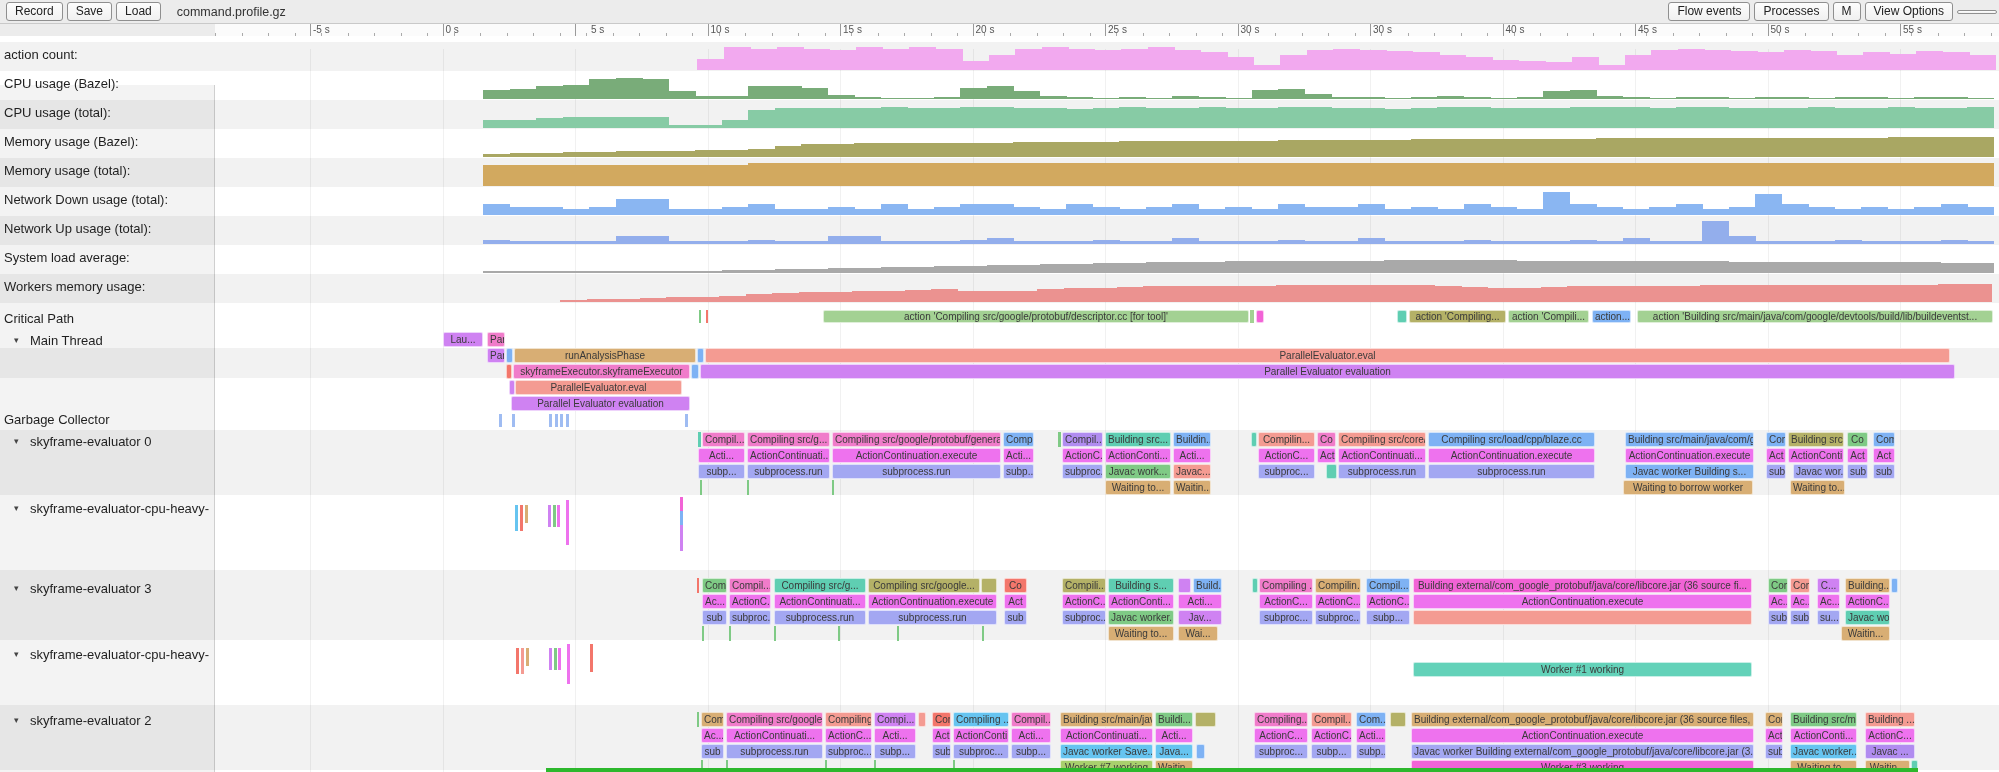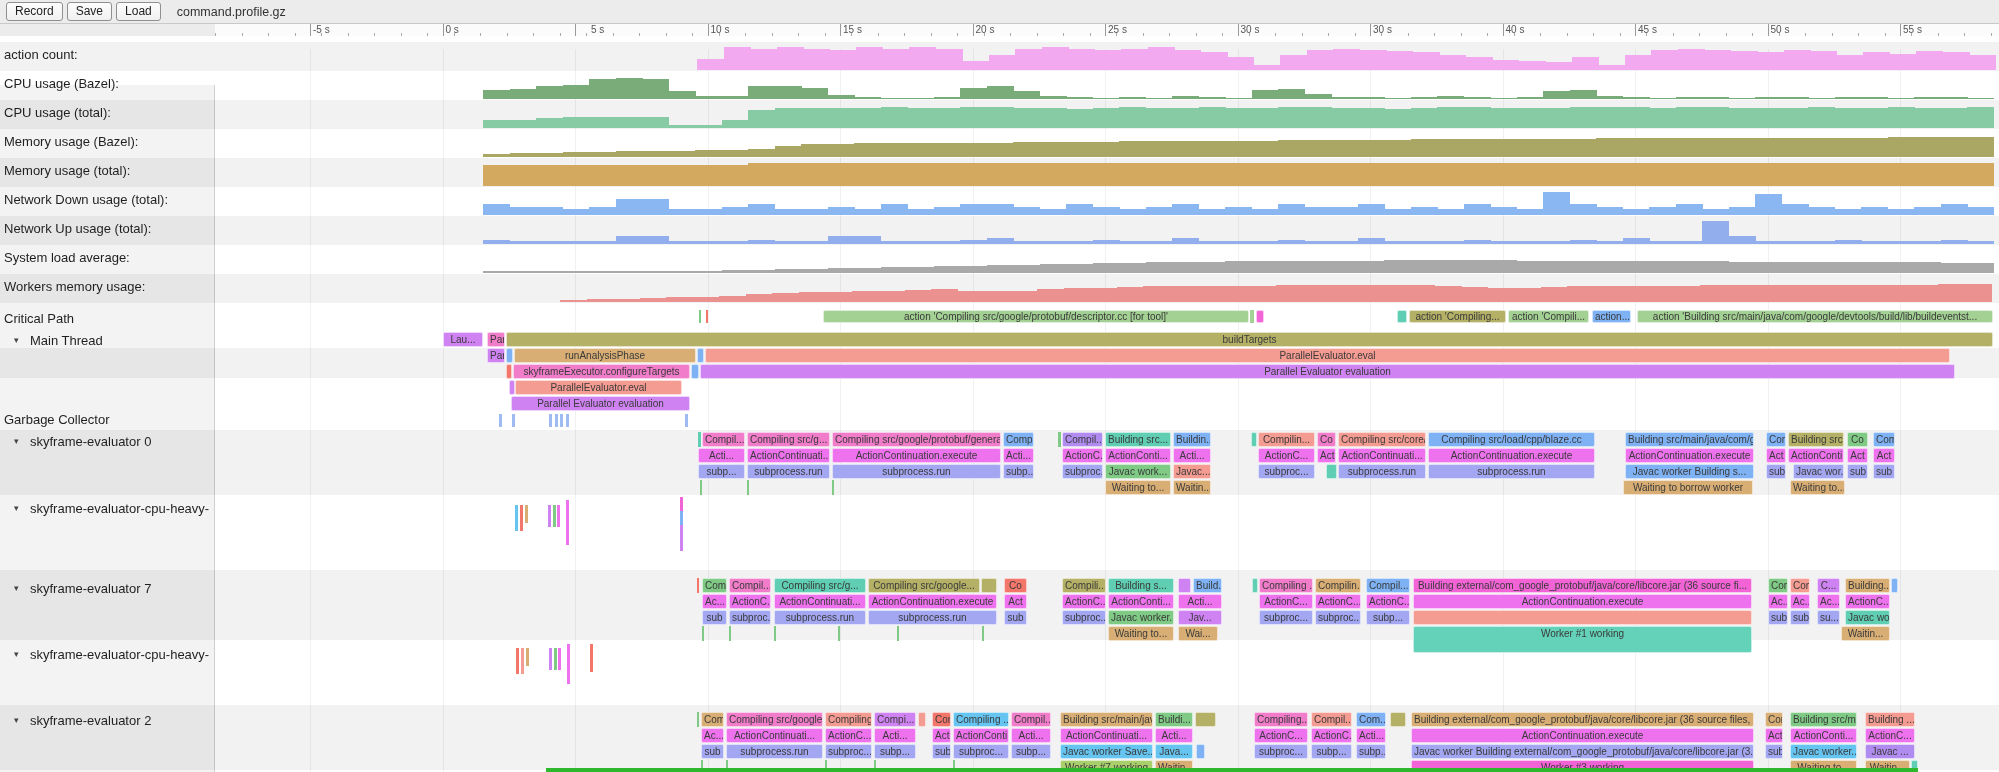--- a/index.html
+++ b/index.html
@@ -40,20 +40,27 @@
 <body>
 
 <div id="app">
   <div id="toolbar">
     <div id="tb-left">
         <div class="tb-btn">Record</div>
         <div class="tb-btn">Save</div>
         <div class="tb-btn">Load</div>
       </div>
     <span id="tb-file">command.profile.gz</span>
+    <div id="tb-right">
+        <div class="tb-btn">Flow events</div>
+        <div class="tb-btn">Processes</div>
+        <div class="tb-btn">M</div>
+        <div class="tb-btn">View Options</div>
+        <div class="tb-btn" style="min-width: 22px;"></div>
+      </div>
   </div>
   <div id="ruler-gap"></div>
   <div id="ruler">
       <div class="tick-minor" style="left: 0px;"></div>
       <div class="tick-minor" style="left: 26.5px;"></div>
       <div class="tick-minor" style="left: 53px;"></div>
       <div class="tick-minor" style="left: 79.5px;"></div>
       <div class="tick-minor" style="left: 106px;"></div>
       <div class="tick-minor" style="left: 132.5px;"></div>
       <div class="tick-minor" style="left: 159px;"></div>
@@ -688,28 +695,27 @@
       <div class="span" style="left: 1256px; width: 8px; top: 274px; height: 13px; background: rgb(242, 99, 214);"></div>
       <div class="span" style="left: 1397px; width: 10px; top: 274px; height: 13px; background: rgb(95, 206, 178);"></div>
       <div class="span" style="left: 1409px; width: 97px; top: 274px; height: 13px; background: rgb(180, 177, 103); line-height: 11px;">action 'Compiling...</div>
       <div class="span" style="left: 1508px; width: 81px; top: 274px; height: 13px; background: rgb(163, 209, 147); line-height: 11px;">action 'Compili...</div>
       <div class="span" style="left: 1592px; width: 39px; top: 274px; height: 13px; background: rgb(126, 178, 244); line-height: 11px;">action...</div>
       <div class="span" style="left: 1637px; width: 356px; top: 274px; height: 13px; background: rgb(163, 209, 147); line-height: 11px;">action 'Building src/main/java/com/google/devtools/build/lib/buildeventst...</div>
       <div class="row-arrow" style="left: 14px; top: 299px;">▾</div>
       <div class="row-label" style="left: 30px; top: 297px;">Main Thread</div>
       <div class="span" style="left: 443px; width: 40px; top: 296px; height: 15px; background: rgb(207, 130, 242); line-height: 13px;">Lau...</div>
       <div class="span" style="left: 487px; width: 18px; top: 296px; height: 15px; background: rgb(240, 124, 202); line-height: 13px;">Par</div>
-      <div class="span" style="left: 506px; width: 1487px; top: 296px; height: 15px; background: rgb(180, 177, 103); line-height: 13px;">buildTargets</div>
       <div class="span" style="left: 487px; width: 18px; top: 312px; height: 15px; background: rgb(207, 130, 242); line-height: 13px;">Par</div>
       <div class="span" style="left: 506px; width: 7px; top: 312px; height: 15px; background: rgb(126, 178, 244);"></div>
       <div class="span" style="left: 514px; width: 182px; top: 312px; height: 15px; background: rgb(216, 174, 116); line-height: 13px;">runAnalysisPhase</div>
       <div class="span" style="left: 697px; width: 7px; top: 312px; height: 15px; background: rgb(126, 178, 244);"></div>
       <div class="span" style="left: 705px; width: 1245px; top: 312px; height: 15px; background: rgb(244, 155, 146); line-height: 13px;">ParallelEvaluator.eval</div>
       <div class="span" style="left: 506px; width: 6px; top: 328px; height: 15px; background: rgb(243, 118, 107);"></div>
-      <div class="span" style="left: 513px; width: 177px; top: 328px; height: 15px; background: rgb(240, 124, 202); line-height: 13px;">skyframeExecutor.configureTargets</div>
+      <div class="span" style="left: 513px; width: 177px; top: 328px; height: 15px; background: rgb(240, 124, 202); line-height: 13px;">skyframeExecutor.skyframeExecutor</div>
       <div class="span" style="left: 691px; width: 8px; top: 328px; height: 15px; background: rgb(126, 178, 244);"></div>
       <div class="span" style="left: 700px; width: 1255px; top: 328px; height: 15px; background: rgb(207, 130, 242); line-height: 13px;">Parallel Evaluator evaluation</div>
       <div class="span" style="left: 509px; width: 5px; top: 344px; height: 15px; background: rgb(207, 130, 242);"></div>
       <div class="span" style="left: 515px; width: 167px; top: 344px; height: 15px; background: rgb(244, 155, 146); line-height: 13px;">ParallelEvaluator.eval</div>
       <div class="span" style="left: 511px; width: 179px; top: 360px; height: 15px; background: rgb(207, 130, 242); line-height: 13px;">Parallel Evaluator evaluation</div>
       <div class="row-label" style="left: 4px; top: 376px;">Garbage Collector</div>
       <div class="sliver" style="left: 499px; width: 3px; top: 378px; height: 13px; background: rgb(159, 188, 242);"></div>
       <div class="sliver" style="left: 512px; width: 3px; top: 378px; height: 13px; background: rgb(159, 188, 242);"></div>
       <div class="sliver" style="left: 549px; width: 3px; top: 378px; height: 13px; background: rgb(159, 188, 242);"></div>
       <div class="sliver" style="left: 555px; width: 3px; top: 378px; height: 13px; background: rgb(159, 188, 242);"></div>
@@ -782,21 +788,21 @@
       <div class="sliver" style="left: 520px; width: 3px; top: 469px; height: 26px; background: rgb(243, 118, 107);"></div>
       <div class="sliver" style="left: 525px; width: 3px; top: 469px; height: 18px; background: rgb(216, 174, 116);"></div>
       <div class="sliver" style="left: 548px; width: 3px; top: 469px; height: 22px; background: rgb(207, 130, 242);"></div>
       <div class="sliver" style="left: 553px; width: 3px; top: 469px; height: 22px; background: rgb(127, 202, 133);"></div>
       <div class="sliver" style="left: 557px; width: 3px; top: 469px; height: 22px; background: rgb(238, 114, 238);"></div>
       <div class="sliver" style="left: 566px; width: 3px; top: 464px; height: 45px; background: rgb(238, 114, 238);"></div>
       <div class="sliver" style="left: 680px; width: 3px; top: 461px; height: 14px; background: rgb(242, 99, 214);"></div>
       <div class="sliver" style="left: 680px; width: 3px; top: 475px; height: 14px; background: rgb(126, 178, 244);"></div>
       <div class="sliver" style="left: 680px; width: 3px; top: 489px; height: 26px; background: rgb(207, 130, 242);"></div>
       <div class="row-arrow" style="left: 14px; top: 547px;">▾</div>
-      <div class="row-label" style="left: 30px; top: 545px;">skyframe-evaluator 7</div>
+      <div class="row-label" style="left: 30px; top: 545px;">skyframe-evaluator 3</div>
       <div class="sliver" style="left: 697px; width: 2px; top: 542px; height: 15px; background: rgb(243, 118, 107);"></div>
       <div class="span" style="left: 702px; width: 25px; top: 542px; height: 15px; background: rgb(127, 202, 133); line-height: 13px;">Com</div>
       <div class="span" style="left: 729px; width: 42px; top: 542px; height: 15px; background: rgb(240, 124, 202); line-height: 13px;">Compil...</div>
       <div class="span" style="left: 774px; width: 92px; top: 542px; height: 15px; background: rgb(95, 206, 178); line-height: 13px;">Compiling src/g...</div>
       <div class="span" style="left: 868px; width: 112px; top: 542px; height: 15px; background: rgb(180, 177, 103); line-height: 13px;">Compiling src/google...</div>
       <div class="span" style="left: 981px; width: 16px; top: 542px; height: 15px; background: rgb(180, 177, 103);"></div>
       <div class="span" style="left: 1004px; width: 23px; top: 542px; height: 15px; background: rgb(243, 118, 107); line-height: 13px;">Co</div>
       <div class="span" style="left: 1062px; width: 44px; top: 542px; height: 15px; background: rgb(180, 177, 103); line-height: 13px;">Compili...</div>
       <div class="span" style="left: 1108px; width: 66px; top: 542px; height: 15px; background: rgb(95, 206, 178); line-height: 13px;">Building s...</div>
       <div class="span" style="left: 1178px; width: 13px; top: 542px; height: 15px; background: rgb(207, 130, 242);"></div>
@@ -844,21 +850,21 @@
       <div class="span" style="left: 1817px; width: 23px; top: 574px; height: 15px; background: rgb(163, 167, 242); line-height: 13px;">su...</div>
       <div class="span" style="left: 1845px; width: 45px; top: 574px; height: 15px; background: rgb(95, 206, 178); line-height: 13px;">Javac wo...</div>
       <div class="sliver" style="left: 702px; width: 2px; top: 590px; height: 15px; background: rgb(127, 202, 133);"></div>
       <div class="sliver" style="left: 729px; width: 2px; top: 590px; height: 15px; background: rgb(127, 202, 133);"></div>
       <div class="sliver" style="left: 774px; width: 2px; top: 590px; height: 15px; background: rgb(127, 202, 133);"></div>
       <div class="sliver" style="left: 838px; width: 2px; top: 590px; height: 15px; background: rgb(127, 202, 133);"></div>
       <div class="sliver" style="left: 897px; width: 2px; top: 590px; height: 15px; background: rgb(127, 202, 133);"></div>
       <div class="sliver" style="left: 982px; width: 2px; top: 590px; height: 15px; background: rgb(127, 202, 133);"></div>
       <div class="span" style="left: 1108px; width: 66px; top: 590px; height: 15px; background: rgb(216, 174, 116); line-height: 13px;">Waiting to...</div>
       <div class="span" style="left: 1178px; width: 40px; top: 590px; height: 15px; background: rgb(216, 174, 116); line-height: 13px;">Wai...</div>
-      <div class="span" style="left: 1413px; width: 339px; top: 590px; height: 27px; background: rgb(99, 210, 185); line-height: 13px;">Worker #1 working</div>
+      <div class="span" style="left: 1413px; width: 339px; top: 626px; height: 15px; background: rgb(99, 210, 185); line-height: 13px;">Worker #1 working</div>
       <div class="span" style="left: 1841px; width: 49px; top: 590px; height: 15px; background: rgb(216, 174, 116); line-height: 13px;">Waitin...</div>
       <div class="row-arrow" style="left: 14px; top: 613px;">▾</div>
       <div class="row-label" style="left: 30px; top: 611px;">skyframe-evaluator-cpu-heavy-</div>
       <div class="sliver" style="left: 516px; width: 3px; top: 612px; height: 26px; background: rgb(243, 118, 107);"></div>
       <div class="sliver" style="left: 521px; width: 3px; top: 612px; height: 26px; background: rgb(244, 155, 146);"></div>
       <div class="sliver" style="left: 526px; width: 3px; top: 612px; height: 18px; background: rgb(216, 174, 116);"></div>
       <div class="sliver" style="left: 549px; width: 3px; top: 612px; height: 22px; background: rgb(207, 130, 242);"></div>
       <div class="sliver" style="left: 554px; width: 3px; top: 612px; height: 22px; background: rgb(127, 202, 133);"></div>
       <div class="sliver" style="left: 558px; width: 3px; top: 612px; height: 22px; background: rgb(238, 114, 238);"></div>
       <div class="sliver" style="left: 567px; width: 3px; top: 608px; height: 40px; background: rgb(238, 114, 238);"></div>

